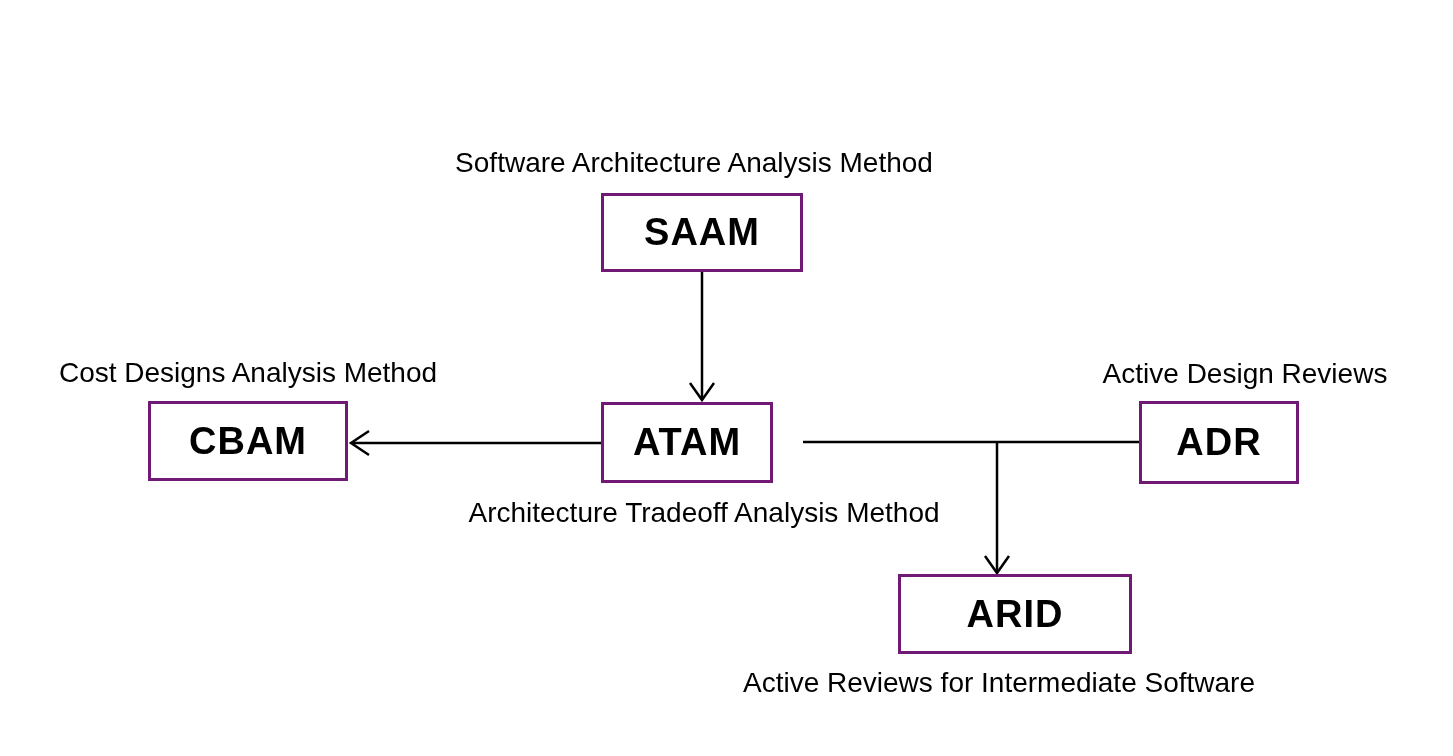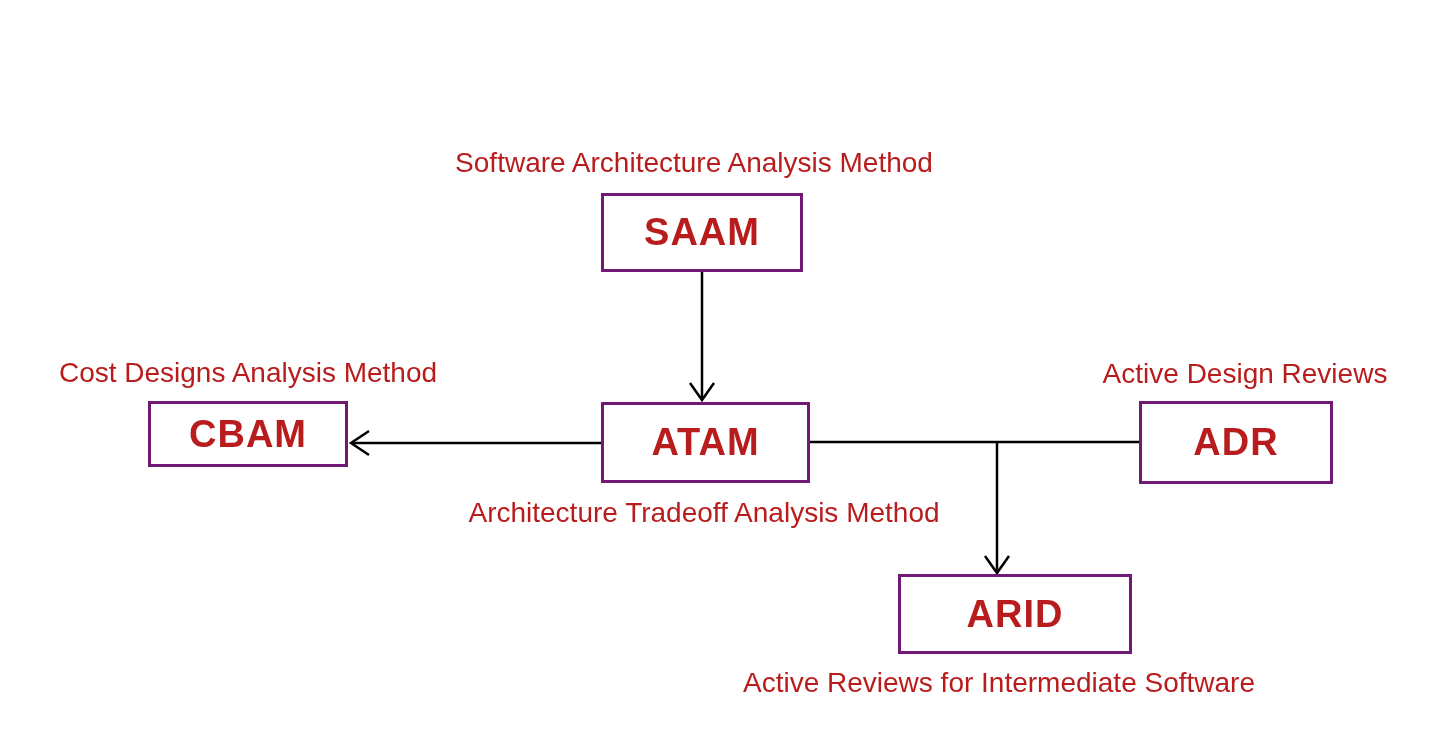--- a/index.html
+++ b/index.html
@@ -6,21 +6,21 @@
     margin: 0;
     padding: 0;
     background: #ffffff;
   }
   .canvas {
     position: relative;
     width: 1453px;
     height: 756px;
     background: #ffffff;
     font-family: "Liberation Sans", "DejaVu Sans", sans-serif;
-    color: #b91c1c;
+    color: #000000;
     overflow: hidden;
   }
   .edges {
     position: absolute;
     left: 0;
     top: 0;
     width: 1453px;
     height: 756px;
   }
   .edges line, .edges path {
@@ -33,23 +33,23 @@
     background: #ffffff;
     border: 3px solid #701a75;
     display: flex;
     align-items: center;
     justify-content: center;
     font-weight: bold;
     font-size: 38px;
     letter-spacing: 1px;
   }
   .node-saam { left: 601px; top: 193px; width: 202px; height: 79px; }
-  .node-cbam { left: 148px; top: 401px; width: 200px; height: 66px; }
-  .node-atam { left: 601px; top: 402px; width: 209px; height: 81px; }
-  .node-adr  { left: 1139px; top: 401px; width: 194px; height: 83px; }
+  .node-cbam { left: 148px; top: 401px; width: 200px; height: 80px; }
+  .node-atam { left: 601px; top: 402px; width: 172px; height: 81px; }
+  .node-adr  { left: 1139px; top: 401px; width: 160px; height: 83px; }
   .node-arid { left: 898px; top: 574px; width: 234px; height: 80px; }
   .caption {
     position: absolute;
     transform: translateX(-50%);
     white-space: nowrap;
     font-size: 28px;
     line-height: 32px;
     text-align: center;
   }
   .cap-saam { left: 694px; top: 147px; }

